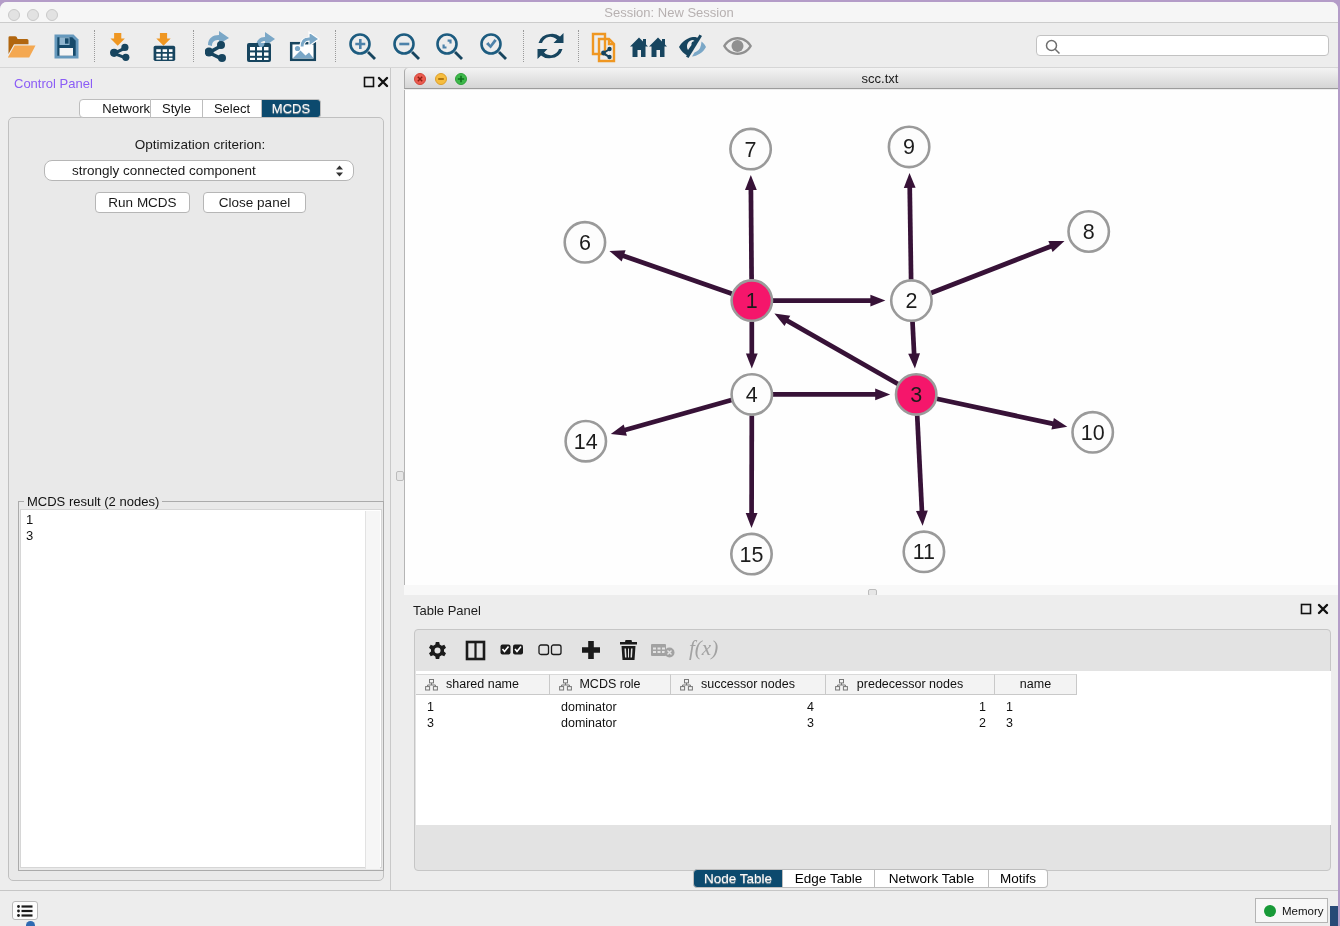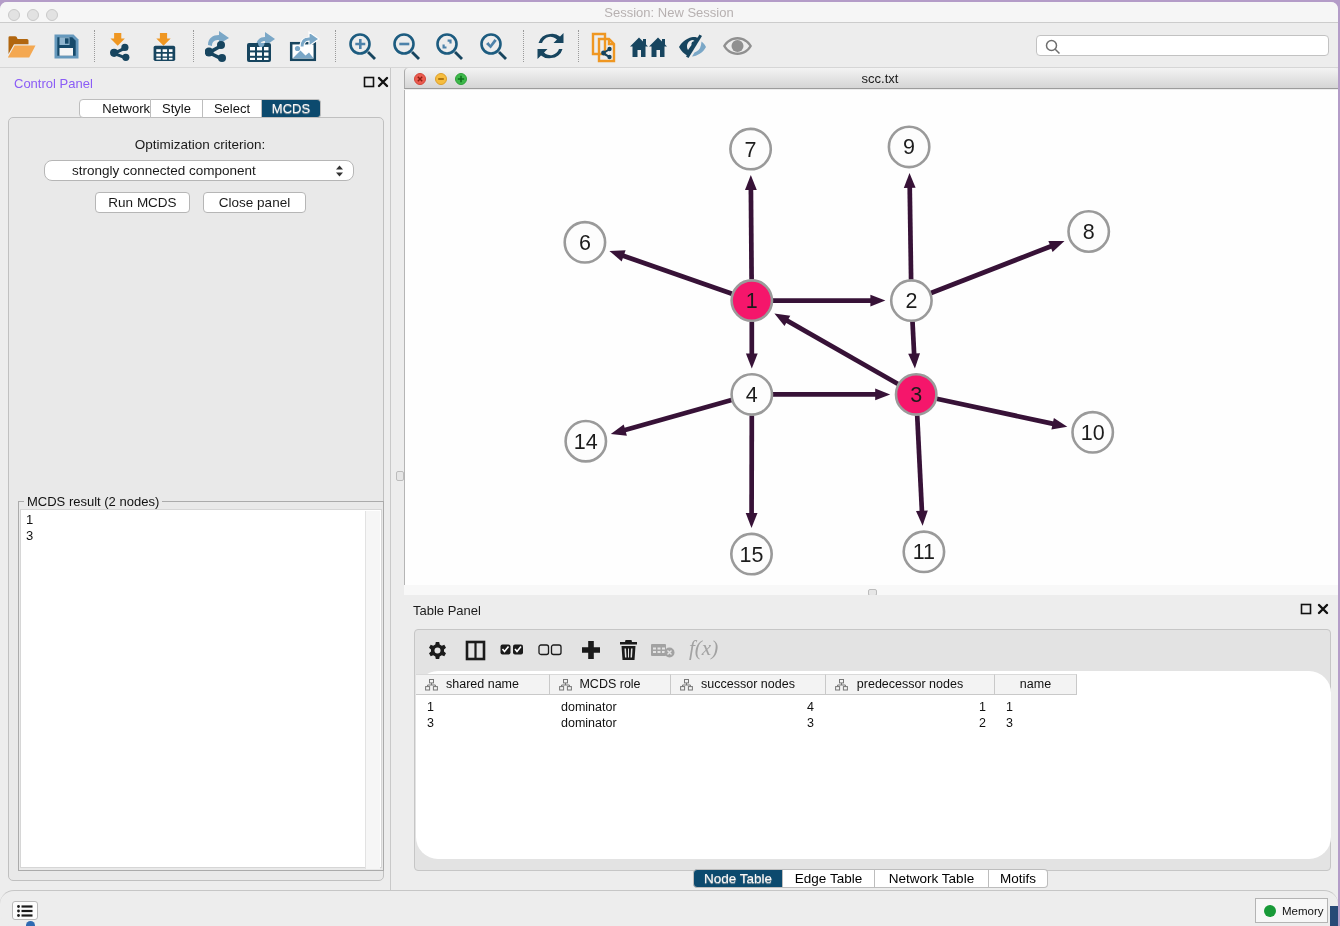--- a/index.html
+++ b/index.html
@@ -35,26 +35,26 @@
 .mactl { position:absolute; top:4.5px; width:12px; height:12px; border-radius:50%; }
 #net-title { position:absolute; left:8px; top:3px; width:934px; text-align:center; font-size:13px; color:#1a1a1a; }
 #canvas { position:absolute; left:0; top:22px; width:934px; height:495px; background:#fefefe; border-left:1px solid #b5b5b5; }
 #split-h { position:absolute; left:0; top:517px; width:934px; height:10px; background:#f8f8f8; }
 #split-handle { position:absolute; left:464px; top:4px; width:9px; height:7px; background:#e6e6e6; border:1px solid #bcbcbc; border-radius:2px; }
 
 #tpanel { position:absolute; left:392px; top:593px; width:946px; height:296px; background:#ededed; }
 #tp-title { position:absolute; left:21px; top:8px; font-size:13px; color:#1c1c1c; }
 #tp-box { position:absolute; left:22px; top:34px; width:917px; height:242px; background:#e3e3e3; border:1px solid #c6c6c6; border-radius:4px; }
 #tp-toolbar { position:absolute; left:0; top:0; width:100%; height:40px; }
-#tbl { position:absolute; left:1px; top:41px; width:915px; height:188px; background:#ffffff;border-radius:22px; }
+#tbl { position:absolute; left:1px; top:41px; width:915px; height:154px; background:#ffffff; }
 .hdrcell { position:absolute; top:3px; height:21px; background:#f3f3f3; border-right:1px solid #c9c9c9; border-bottom:1px solid #c9c9c9; border-top:1px solid #d9d9d9; font-size:12.5px; color:#111; text-align:center; line-height:19px; }
 .rowtxt { position:absolute; font-size:12.5px; color:#111; height:17px; line-height:17px; }
 .bottabs { position:absolute; left:301px; top:274px; height:21px; font-size:13.5px; }
 
-#statusbar { position:absolute; left:0; top:888px; width:1338px; height:36px; background:#ededed; border-top:1px solid #c6c6c6;border-radius:14px; }
+#statusbar { position:absolute; left:0; top:888px; width:1338px; height:36px; background:#ededed; border-top:1px solid #c6c6c6; }
 #listbtn { position:absolute; left:12px; top:10px; width:26px; height:19px; background:#fcfcfc; border:1px solid #b9b9b9; border-radius:3px; }
 #membtn { position:absolute; left:1255px; top:7px; width:73px; height:25px; background:#f7f7f7; border:1px solid #b4b4b4; font-size:12.5px; color:#111; }
 </style>
 </head>
 <body>
 <div id="app">
   <div id="titlebar">
     <div class="tl" style="left:8px;"></div>
     <div class="tl" style="left:27px;"></div>
     <div class="tl" style="left:46px;"></div>

